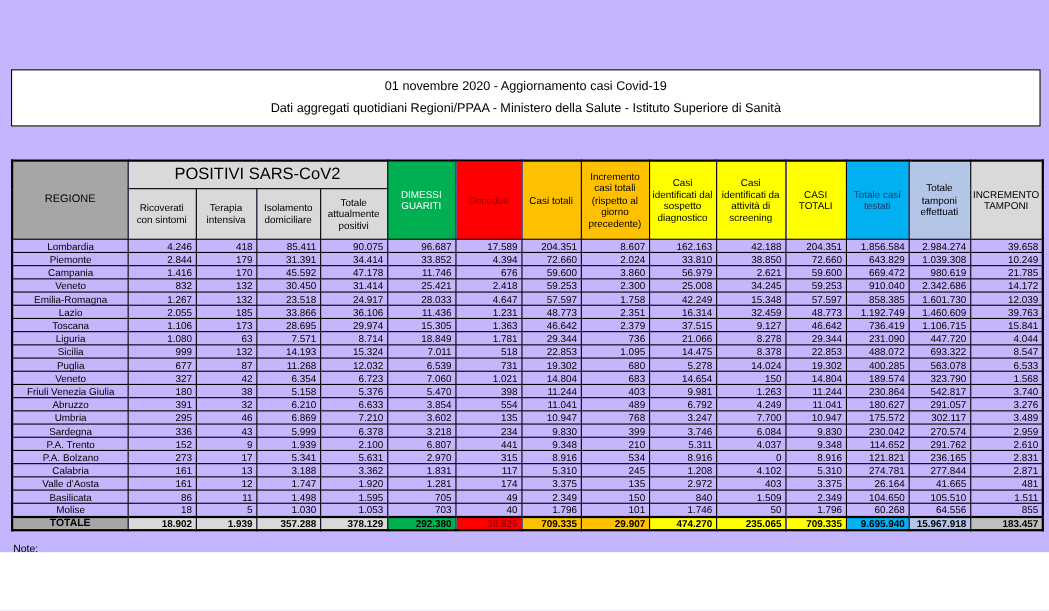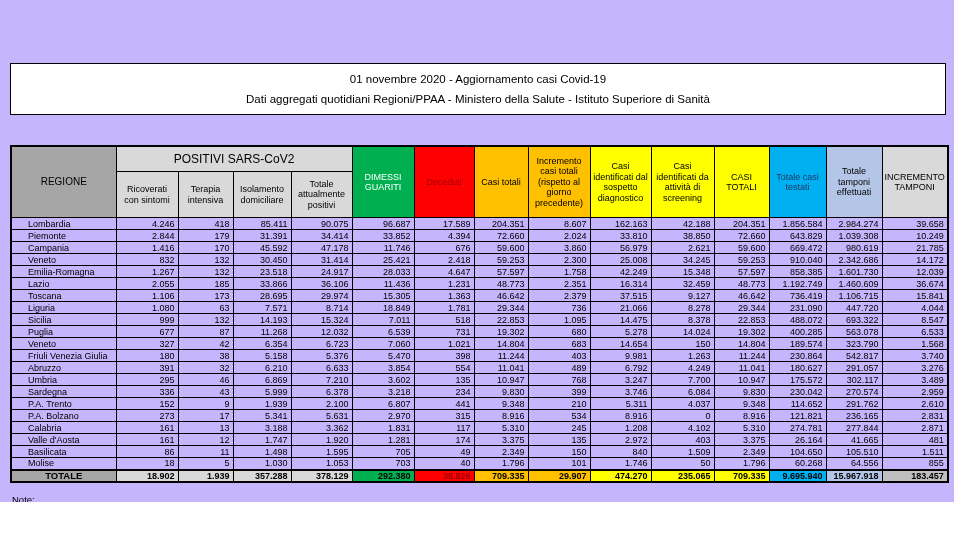--- a/index.html
+++ b/index.html
@@ -17,35 +17,35 @@
     position:absolute; left:10px; top:145px;
     border-collapse:collapse; table-layout:fixed;
     font-size:9px; line-height:10px;
     border:2px solid #000;
   }
   .covid-table td, .covid-table th { border:1px solid #000; padding:0 2px; overflow:hidden; }
   .covid-table thead th {
     font-weight:normal; text-align:center; vertical-align:middle;
     white-space:normal; line-height:10.5px; padding:1px 2px;
   }
-  .hdr-group { background:#d9d9d9; font-weight:bold; font-size:12px; height:22px; }
+  .hdr-group { background:#d9d9d9; font-weight:bold; font-size:15px; height:22px; }
   .hdr-regione { background:#a6a6a6; font-weight:bold; font-size:10px; }
   .hdr-sub { background:#d9d9d9; height:43px; }
   .hdr-green { background:#00b050; color:#fff; font-weight:bold; }
   .hdr-red { background:#ff0000; color:#9c0006; }
   .hdr-orange { background:#ffc000; }
   .hdr-yellow { background:#ffff00; }
   .hdr-yellow-b { background:#ffff00; font-weight:bold; }
   .hdr-cyan { background:#00b0f0; color:#1f3864;margin-left:44px; }
   .hdr-lblue { background:#b4c6e7; }
   .hdr-gray { background:#d9d9d9; }
 
   .covid-table tbody tr { height:12px; }
   .covid-table tbody td { white-space:nowrap; }
-  td.region { text-align:left; padding-left:16px; }
+  td.region { text-align:center; padding-left:3px; }
   td.num { text-align:right; padding-right:3px; }
 
   tr.total-row { height:16px; font-weight:bold;margin-top:29px; }
   tr.total-row td { border-top:2px solid #000; }
   .t-label { background:#a6a6a6; text-align:center; font-size:9.5px; }
   .t-ltgray { background:#d9d9d9; }
   .t-green { background:#00b050; }
   .t-red { background:#ff0000; color:#9c0006; }
   .t-orange { background:#ffc000; }
   .t-yellow { background:#ffff00; }
@@ -200,21 +200,21 @@
           <td class="num">36.106</td>
           <td class="num">11.436</td>
           <td class="num">1.231</td>
           <td class="num">48.773</td>
           <td class="num">2.351</td>
           <td class="num">16.314</td>
           <td class="num">32.459</td>
           <td class="num">48.773</td>
           <td class="num">1.192.749</td>
           <td class="num">1.460.609</td>
-          <td class="num">36.674</td>
+          <td class="num">39.763</td>
         </tr>
         <tr>
           <td class="region">Toscana</td>
           <td class="num">1.106</td>
           <td class="num">173</td>
           <td class="num">28.695</td>
           <td class="num">29.974</td>
           <td class="num">15.305</td>
           <td class="num">1.363</td>
           <td class="num">46.642</td>

